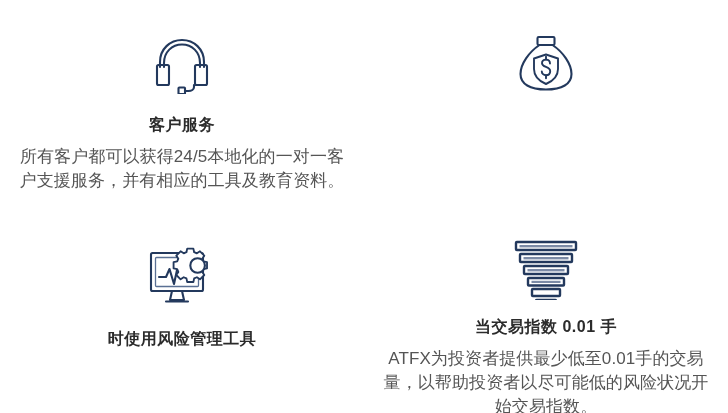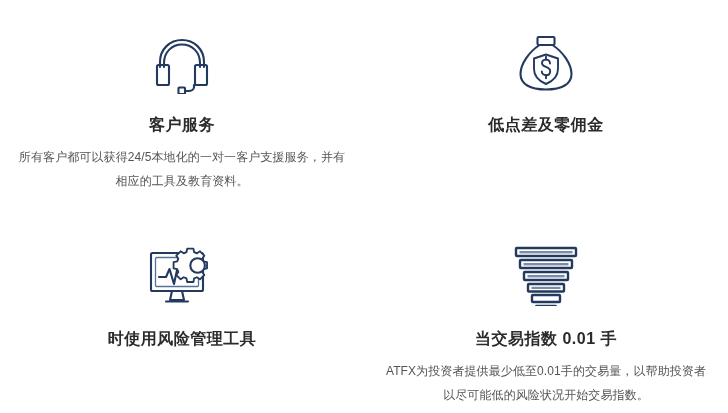--- a/index.html
+++ b/index.html
@@ -47,21 +47,21 @@
     text-align: center;
     margin-top: 14px;
     line-height: 22px;
     white-space: nowrap;
   }
   .card-row-2 .card-title {
     margin-top: 16px;
   }
 
   .card-desc {
-    font-size: 12px;
+    font-size: 17px;
     color: #555555;
     line-height: 24px;
     text-align: center;
     margin-top: 9px;
     width: 330px;
     letter-spacing: 0.1px;
   }
 </style>
 </head>
 <body>
@@ -86,21 +86,20 @@
   <div class="feature-card card-row-1">
     <div class="icon-wrap">
       <svg width="62" height="62" viewBox="0 0 62 62" fill="none" stroke="#23395d" stroke-width="2.1">
         <rect x="22.5" y="5" width="17" height="8" rx="1.2"></rect>
         <path d="M24.5 13 C14 20 5.5 32 5.5 42 C5.5 52 15 57.5 31 57.5 C47 57.5 56.5 52 56.5 42 C56.5 32 48 20 37.5 13 Z" stroke-linejoin="round"></path>
         <path d="M31 22.5 L43 26.5 V37 C43 44.5 37 49.5 31 52 C25 49.5 19 44.5 19 37 V26.5 Z" stroke-linejoin="round" stroke-width="1.9"></path>
         <path d="M35 31.5 C35 29 33.2 27.6 31 27.6 C28.8 27.6 27 29 27 31.2 C27 35.6 35.2 34.4 35.2 39.2 C35.2 41.6 33.4 43.2 31 43.2 C28.6 43.2 26.8 41.6 26.8 39.4" stroke-linecap="round" stroke-width="1.9"></path>
         <path d="M31 24.6 V27.6 M31 43.2 V46.2" stroke-linecap="round" stroke-width="1.9"></path>
       </svg>
     </div>
-    <div class="card-title">低点差及零佣金</div>
   </div>
 
   <div class="feature-card card-row-2">
     <div class="icon-wrap">
       <svg width="70" height="62" viewBox="0 0 70 62" fill="none" stroke="#23395d" stroke-width="2.1">
         <rect x="4" y="9" width="52" height="38" rx="1.5"></rect>
         <rect x="8.5" y="13.5" width="43" height="29" rx="1" stroke-width="1.3" stroke="#5a7094"></rect>
         <path d="M12 33 L19 33 L22.5 25 L27 40 L31.5 19 L36 33 L46 33" stroke-width="2.1" stroke-linejoin="round" stroke-linecap="round"></path>
         <path d="M25 47 L23 56 H37 L35 47" stroke-linejoin="round"></path>
         <path d="M19 57.5 H41" stroke-linecap="round"></path>

